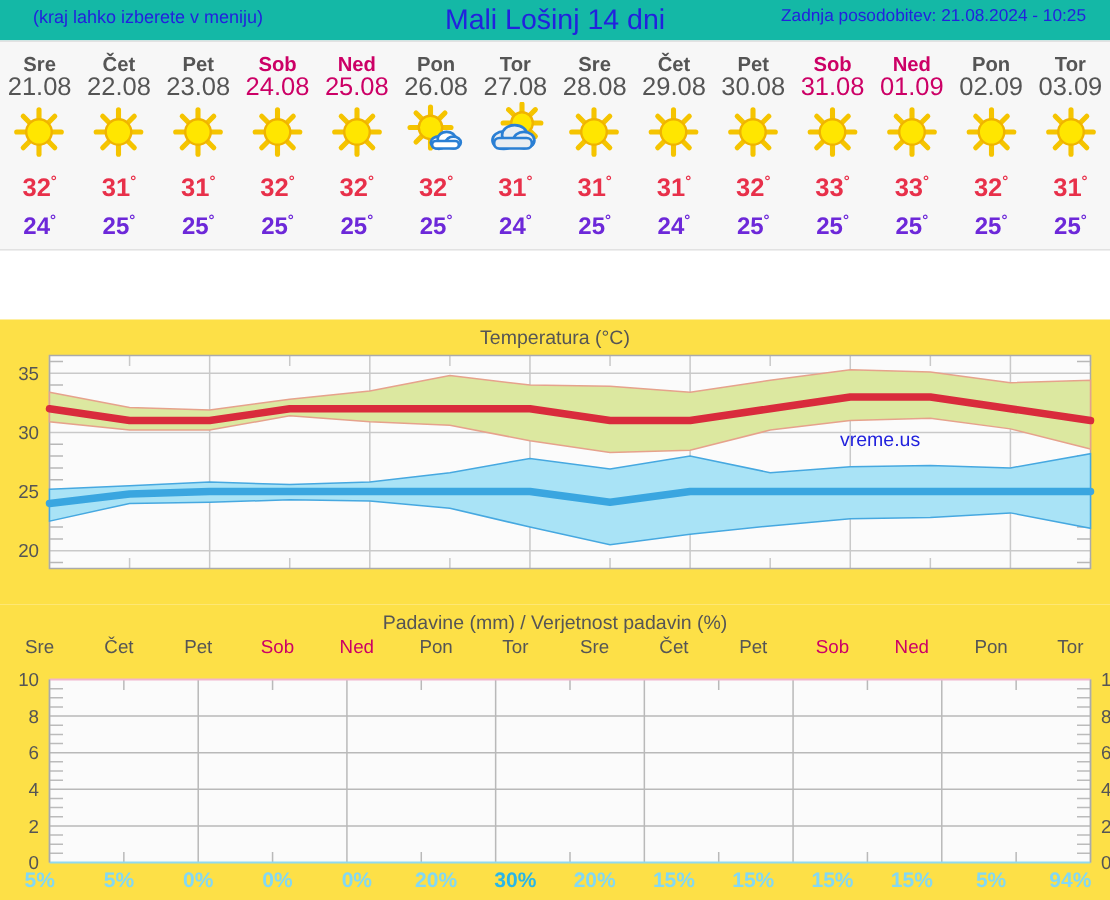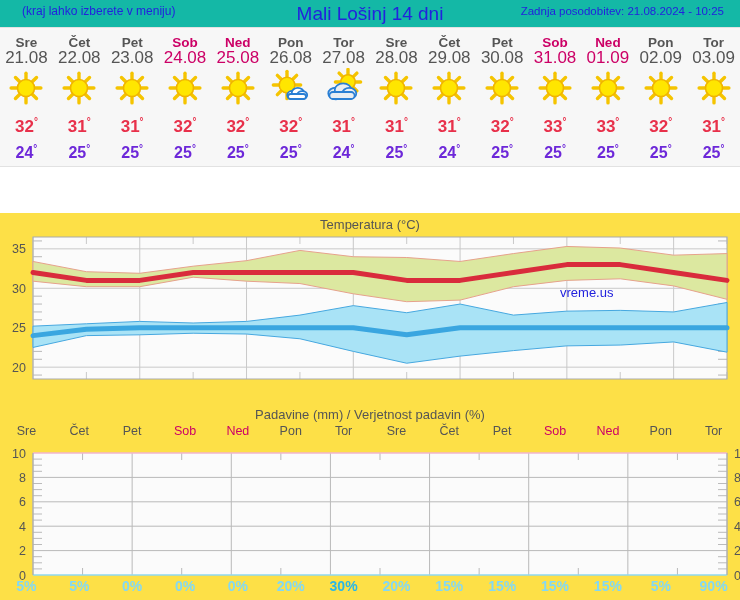--- a/index.html
+++ b/index.html
@@ -566,16 +566,16 @@
       <div class="precpct">0%</div>
       <div class="precpct">0%</div>
       <div class="precpct">20%</div>
       <div class="precpct hi">30%</div>
       <div class="precpct">20%</div>
       <div class="precpct">15%</div>
       <div class="precpct">15%</div>
       <div class="precpct">15%</div>
       <div class="precpct">15%</div>
       <div class="precpct">5%</div>
-      <div class="precpct">90%</div>
+      <div class="precpct">94%</div>
     </div>
 
 </div>
 
 </body></html>

